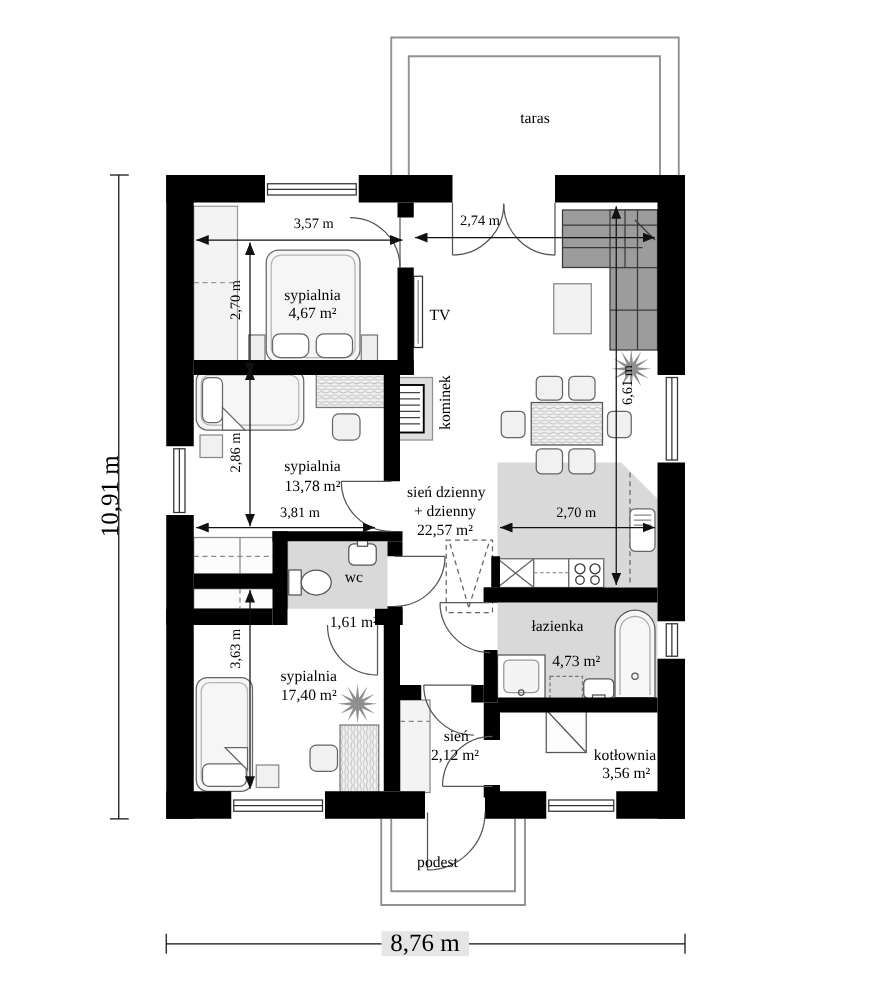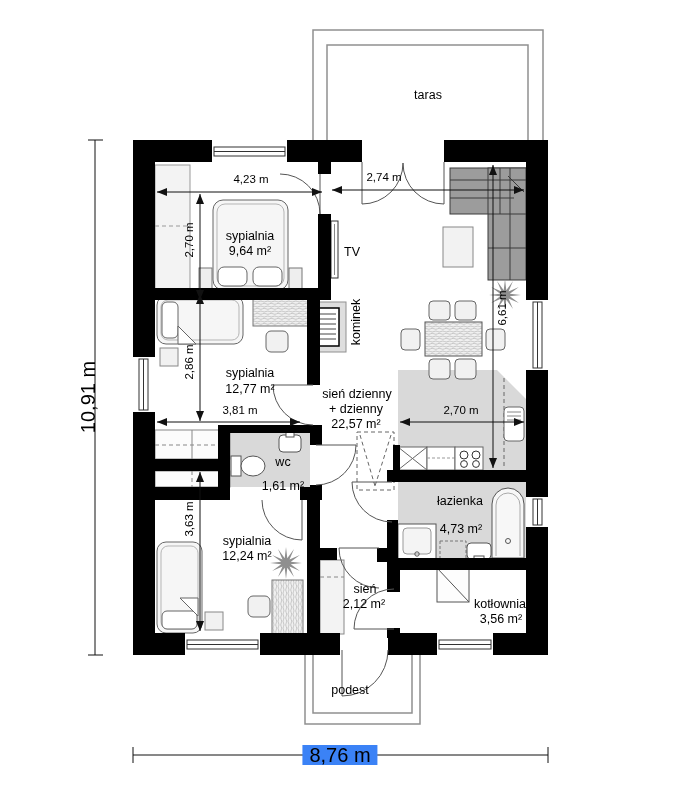--- a/index.html
+++ b/index.html
@@ -1,24 +1,24 @@
 <!DOCTYPE html>
 <html><head>
 <meta charset="utf-8">
 <style>
   html,body{margin:0;padding:0;background:#fff;}
   #stage{position:relative;width:699px;height:799px;background:#fff;overflow:hidden;
-         font-family:Liberation Sans, sans-serif;text-align:center;}
+         font-family:Liberation Serif, serif;text-align:center;}
   #plan-svg{position:absolute;left:0;top:0;}
   .lbl{position:absolute;transform:translate(-50%,-50%);font-size:12.5px;color:#000;
        white-space:nowrap;line-height:1;}
   .lbl.rot{transform:translate(-50%,-50%) rotate(-90deg);}
   .lbl.dim{font-size:11.5px;}
   .lbl.big{font-size:20px;}
-  .lbl.bg{background:#3b82f6;padding:0 7px;}
+  .lbl.bg{background:#e5e5e5;padding:0 7px;}
 </style>
 </head>
 <body>
 
 <div id="stage">
 
 <svg id="plan-svg" width="699" height="799" viewBox="0 0 699 799">
   <defs>
     <marker id="ar" markerWidth="11" markerHeight="8" refX="10" refY="4" orient="auto-start-reverse">
       <path d="M0,0 L10,4 L0,8 z" fill="#111"></path>
@@ -309,51 +309,51 @@
       <line x1="133" y1="755" x2="548" y2="755"></line>
       <line x1="133" y1="747" x2="133" y2="763"></line>
           <line x1="548" y1="747" x2="548" y2="763"></line>
     </g>
   </g>
 </svg>
 
 <div class="lbl" style="left:428px;top:95px">taras</div>
 <div class="lbl" style="left:350px;top:690px">podest</div>
 
-<div class="lbl dim" style="left:251px;top:180px">4,23 m</div>
+<div class="lbl dim" style="left:251px;top:180px">3,57 m</div>
 <div class="lbl dim" style="left:384px;top:178px">2,74 m</div>
 <div class="lbl dim rot" style="left:190px;top:240px">2,70 m</div>
 <div class="lbl dim rot" style="left:190px;top:362px">2,86 m</div>
 <div class="lbl dim" style="left:240px;top:411px">3,81 m</div>
 <div class="lbl dim rot" style="left:190px;top:519px">3,63 m</div>
 <div class="lbl dim rot" style="left:503px;top:308px">6,61 m</div>
 <div class="lbl dim" style="left:461px;top:411px">2,70 m</div>
 <div class="lbl big rot" style="left:88px;top:397px">10,91 m</div>
 <div class="lbl big bg" style="left:340px;top:755px">8,76 m</div>
 
 <div class="lbl" style="left:250px;top:236px">sypialnia</div>
-<div class="lbl" style="left:250px;top:251px">9,64 m²</div>
+<div class="lbl" style="left:250px;top:251px">4,67 m²</div>
 
 <div class="lbl" style="left:352px;top:252px">TV</div>
 <div class="lbl rot" style="left:356px;top:322px">kominek</div>
 
 <div class="lbl" style="left:250px;top:373px">sypialnia</div>
-<div class="lbl" style="left:250px;top:389px">12,77 m²</div>
+<div class="lbl" style="left:250px;top:389px">13,78 m²</div>
 
 <div class="lbl" style="left:357px;top:394px">sień dzienny</div>
 <div class="lbl" style="left:356px;top:409px">+ dzienny</div>
 <div class="lbl" style="left:356px;top:424px">22,57 m²</div>
 
 <div class="lbl" style="left:283px;top:462px">wc</div>
-<div class="lbl" style="left:283px;top:486px">1,61 m²</div>
+<div class="lbl" style="left:283px;top:498px">1,61 m²</div>
 
 <div class="lbl" style="left:247px;top:541px">sypialnia</div>
-<div class="lbl" style="left:247px;top:556px">12,24 m²</div>
-
-<div class="lbl" style="left:460px;top:501px">łazienka</div>
+<div class="lbl" style="left:247px;top:556px">17,40 m²</div>
+
+<div class="lbl" style="left:446px;top:501px">łazienka</div>
 <div class="lbl" style="left:461px;top:529px">4,73 m²</div>
 
 <div class="lbl" style="left:365px;top:589px">sień</div>
 <div class="lbl" style="left:364px;top:604px">2,12 m²</div>
 
 <div class="lbl" style="left:500px;top:604px">kotłownia</div>
 <div class="lbl" style="left:501px;top:619px">3,56 m²</div>
 
 </div>
 

